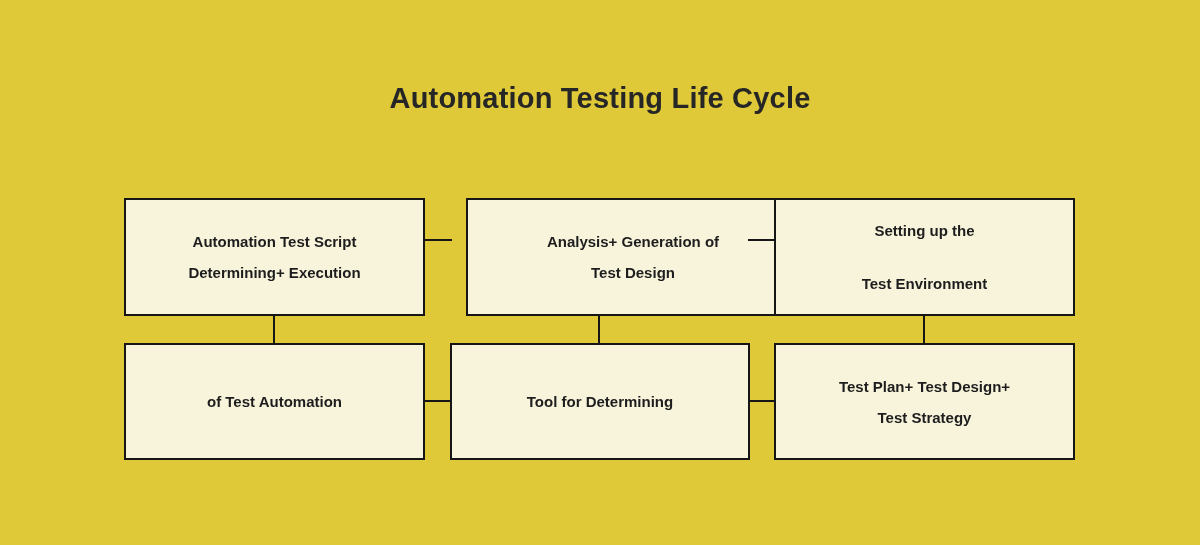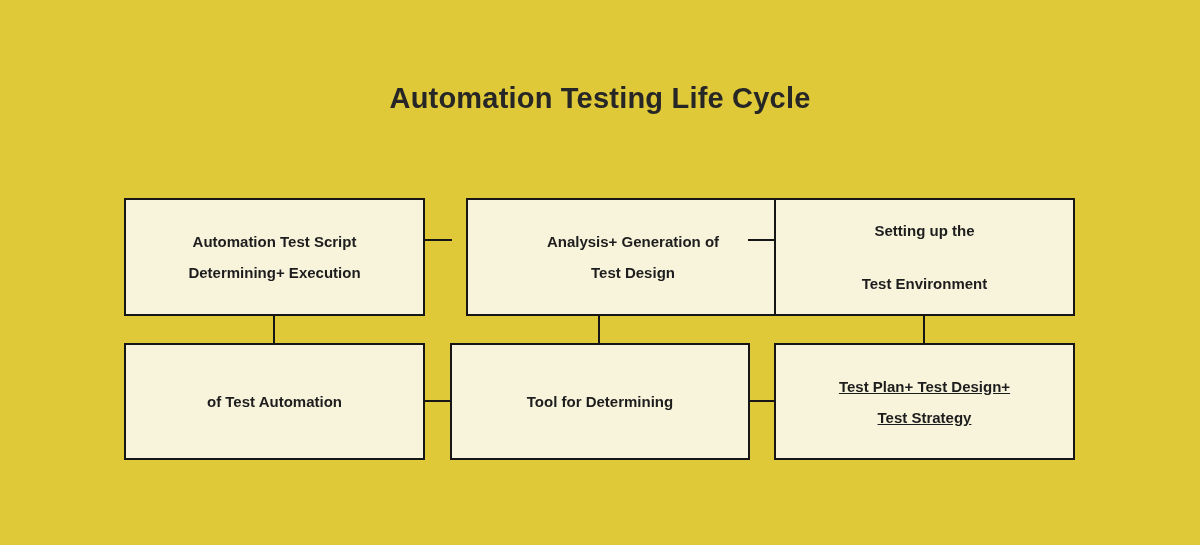--- a/index.html
+++ b/index.html
@@ -47,21 +47,21 @@
     line-height:31px;
   }
   .box span{display:block;}
   
   .b1{left:124px; top:198px; width:301px; height:118px;}
   .b2{left:466px; top:198px; width:334px; height:118px;}
   .b3{left:774px; top:198px; width:301px; height:118px;gap:22px;}
   
   .b4{left:124px; top:343px; width:301px; height:117px;}
   .b5{left:450px; top:343px; width:300px; height:117px;}
-  .b6{left:774px; top:343px; width:301px; height:117px;text-decoration:underline;}
+  .b6{left:774px; top:343px; width:301px; height:117px;}
   .connector{
     position:absolute;
     background:var(--line);
   }
   .h{height:2px;}
   .v{width:2px;}
   .h-r1-a{left:423px; top:239px; width:29px;}
   .h-r1-b{left:748px; top:239px; width:28px;}
   .h-r2-a{left:423px; top:400px; width:29px;}
   .h-r2-b{left:748px; top:400px; width:28px;}

